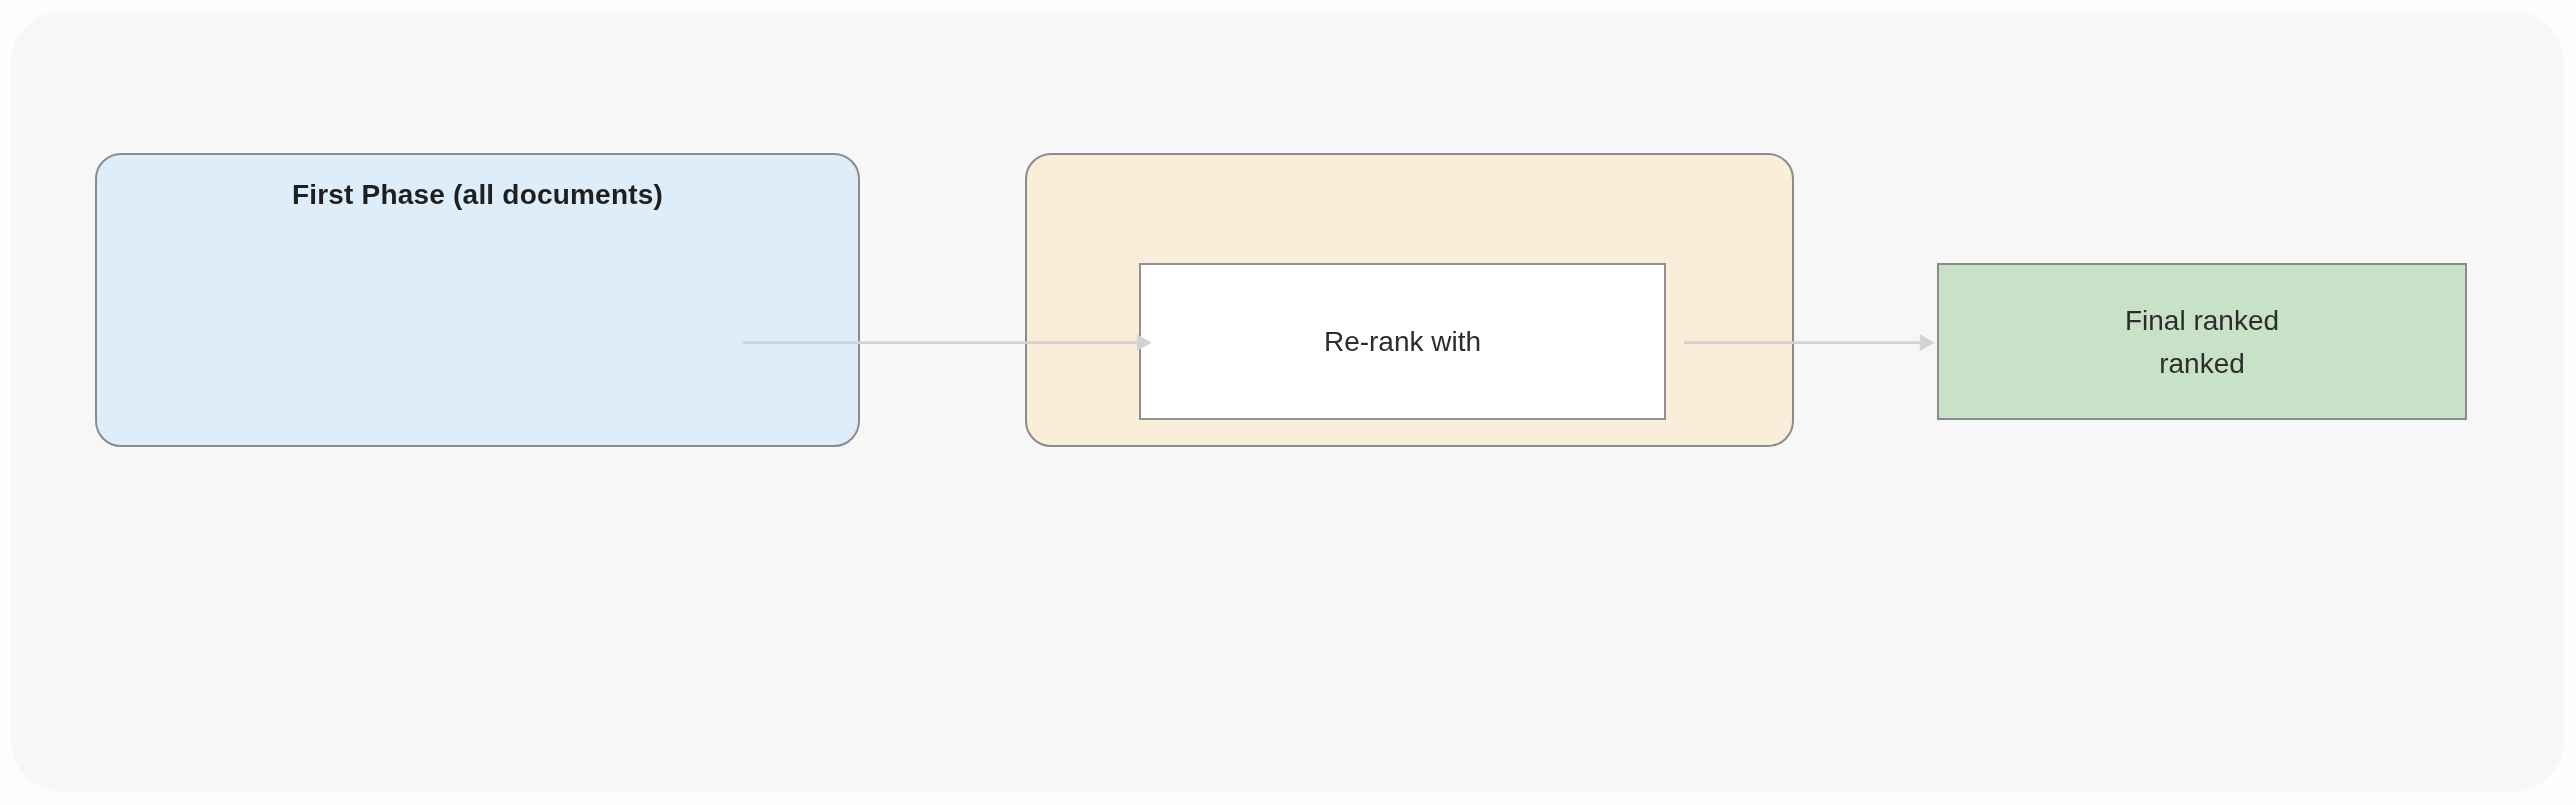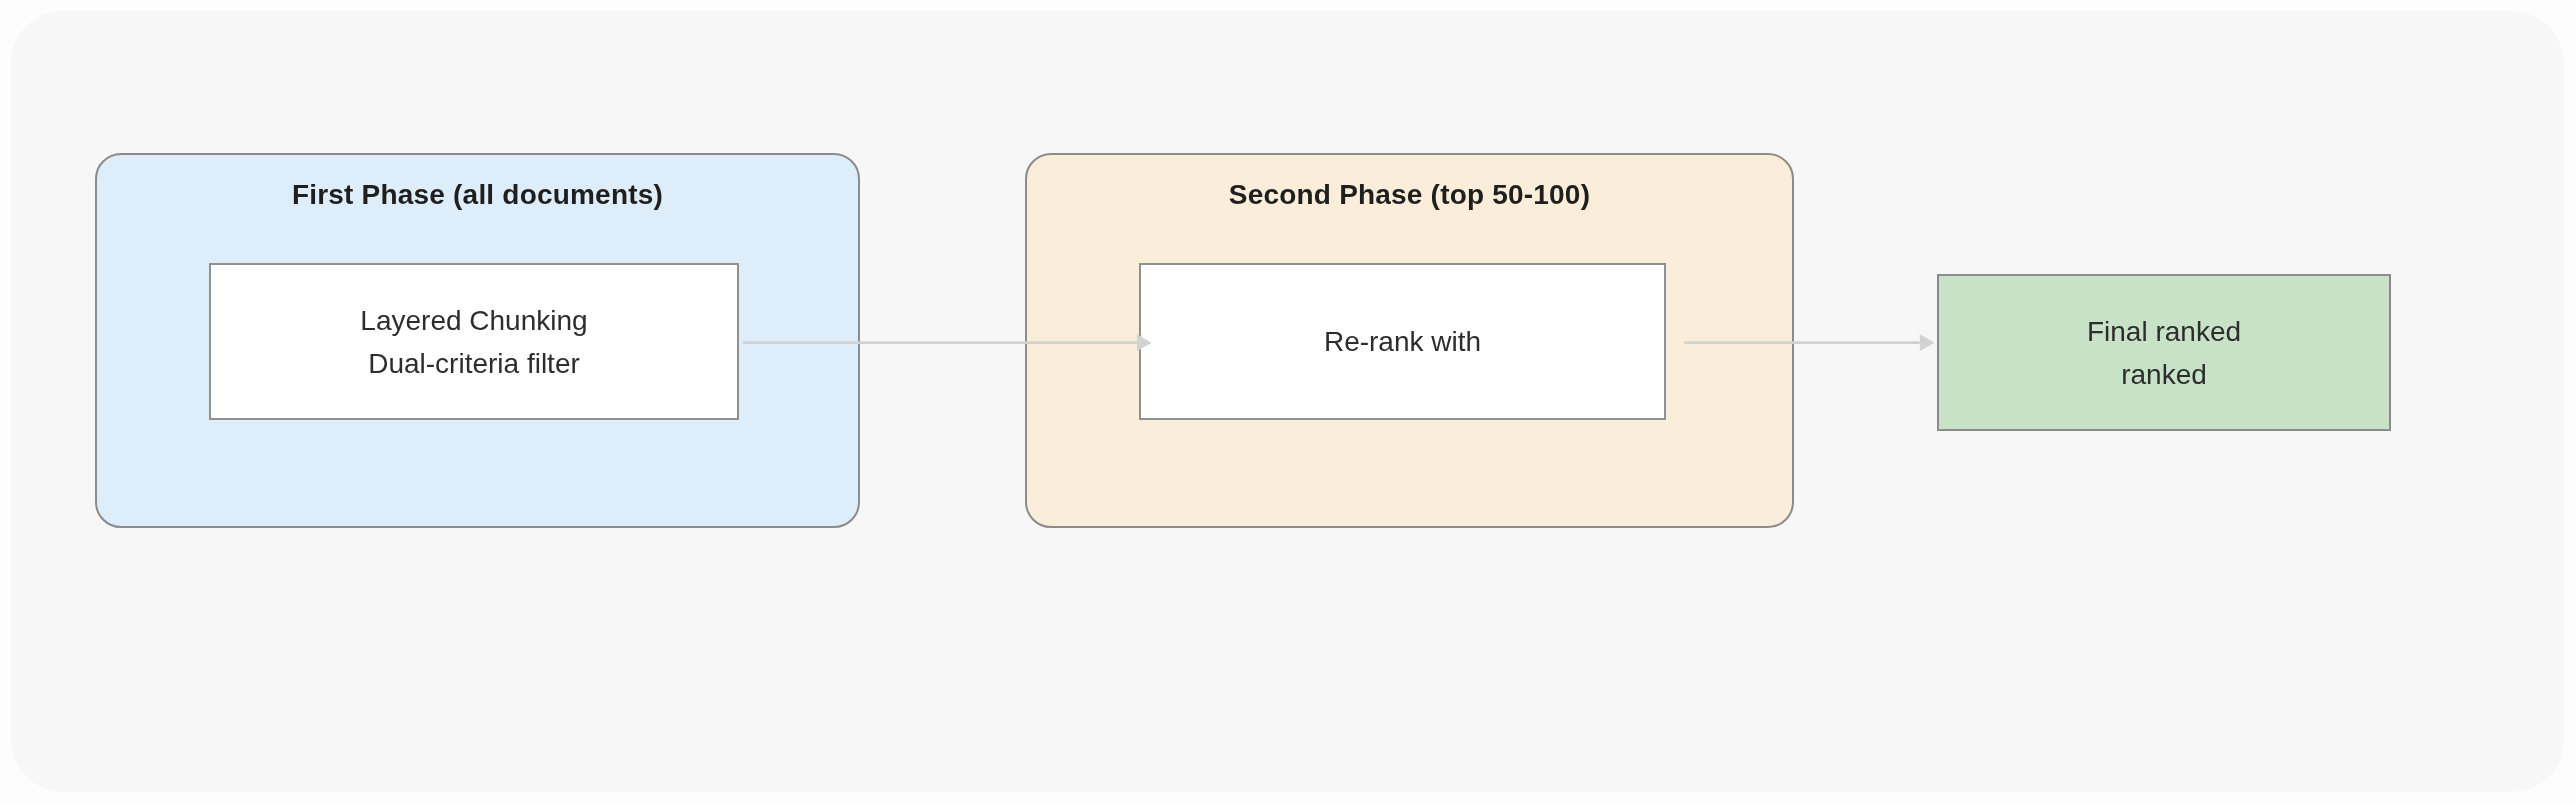--- a/index.html
+++ b/index.html
@@ -26,21 +26,21 @@
   .panel {
     position: absolute;
     left: 11px; top: 11px;
     width: 2553px; height: 781px;
     background: var(--panel_bg);
     border-radius: 52px;
   }
   .phase-container {
     position: absolute;
     top: 153px;
-    height: 375px;
+    height: 294px;
     border: 2.8px solid var(--container_border);
     border-radius: 26px;
   }
   .phase1 { left: 95px; width: 765px; background: var(--phase1_fill); }
   .phase2 { left: 1025px; width: 769px; background: var(--phase2_fill); }
   .phase-title {
     position: absolute;
     left: 0; right: 0; top: 24px;
     text-align: center;
     font-size: 28px;
@@ -58,49 +58,44 @@
     align-items: center;
     justify-content: center;
     font-size: 28px;
     line-height: 43px;
     color: var(--node_text);
     text-align: center;
   }
   .node-inner1 { left: 112px; top: 108px; width: 530px; }
   .node-inner2 { left: 112px; top: 108px; width: 527px; }
   .node-result {
-    left: 1937px; top: 274px; width: 454px;
+    left: 1937px; top: 263px; width: 530px;
     background: var(--result_fill);
     border-color: var(--container_border);
   }
   .arrows {
     position: absolute;
     left: 0; top: 0;
     width: 2576px; height: 805px;
     pointer-events: none;
   }
   .arrow-line { stroke: var(--arrow); stroke-width: 3; }
   .arrow-head { fill: var(--arrow); }
 </style>
 </head>
 <body>
 
 <div class="stage">
   <div class="panel"></div>
 
   <div class="phase-container phase1">
     <div class="phase-title">First Phase (all documents)</div>
-    <div class="node node-inner1">
-      <span>Layered Chunking</span>
-      <span>Dual-criteria filter</span>
-    </div>
   </div>
 
   <div class="phase-container phase2">
-    <div class="phase-title">Second Phase (top 50-100)</div>
     <div class="node node-inner2">
       <span>Re-rank with</span>
     </div>
   </div>
 
   <div class="node node-result">
     <span>Final ranked</span>
     <span>ranked</span>
   </div>
 

